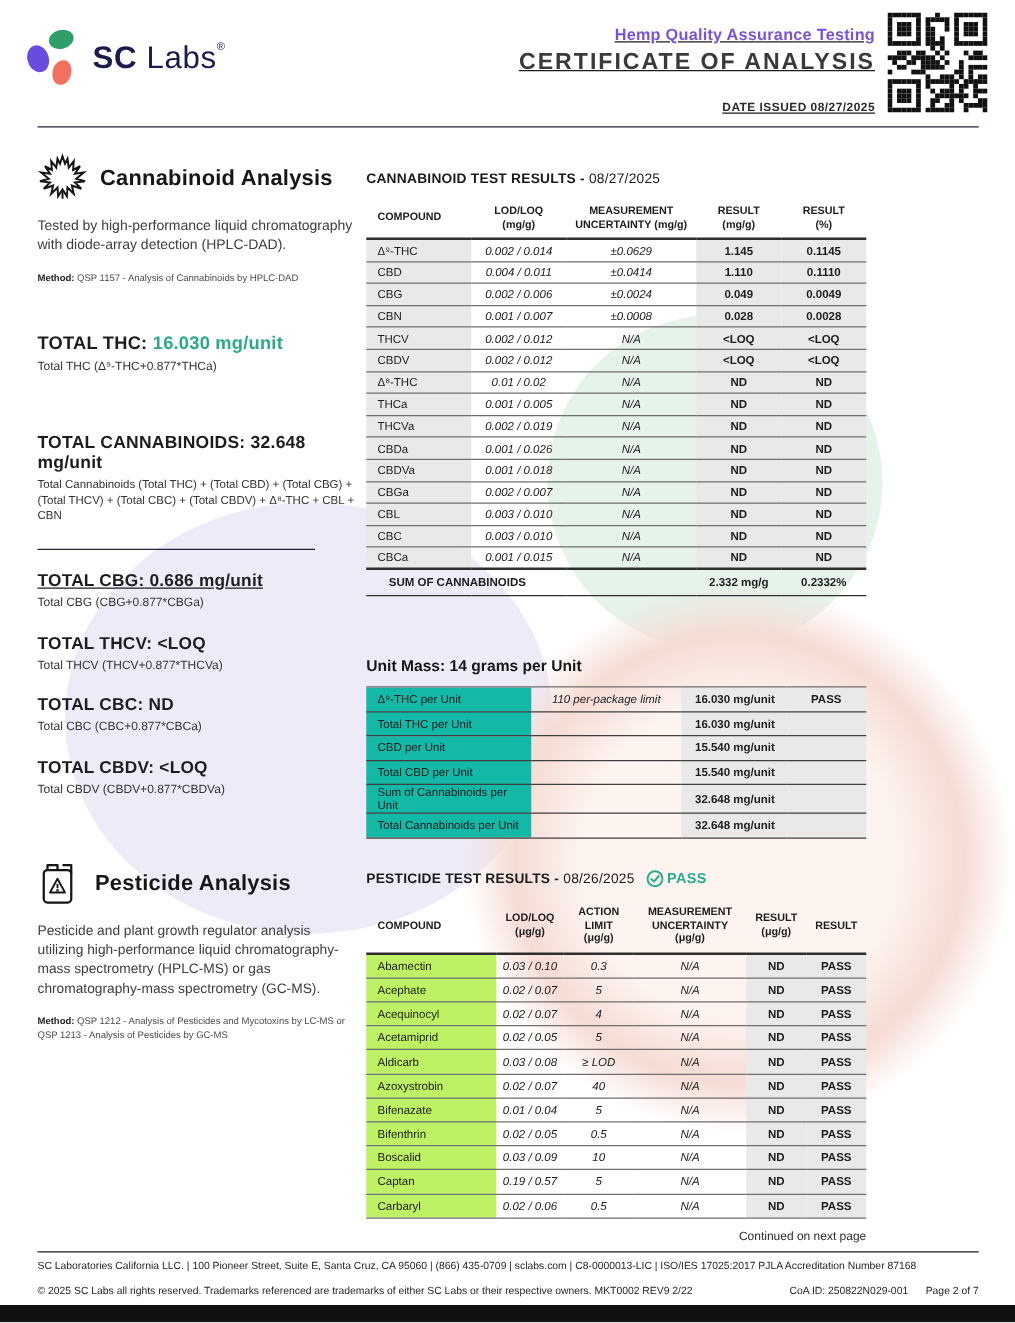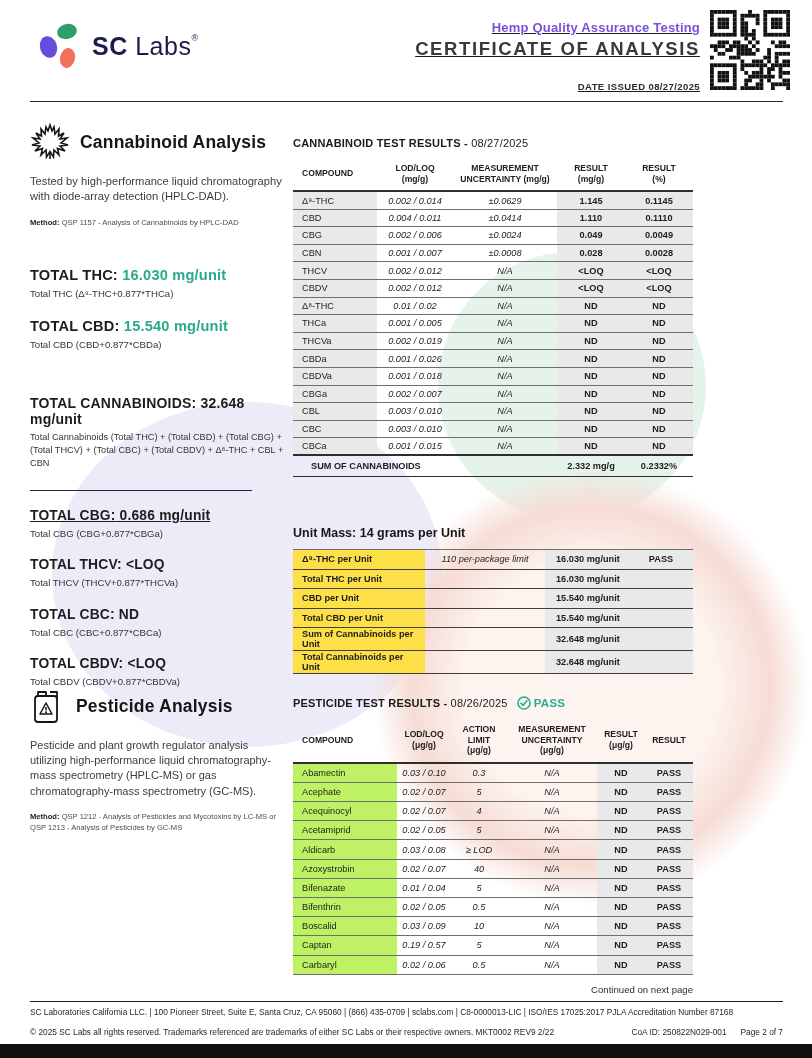--- a/index.html
+++ b/index.html
@@ -11,21 +11,21 @@
   .blob { position:absolute; z-index:0; border-radius:50%; }
   .blob-lavender { left:52px; top:402px; width:390px; height:345px; background:#eeebf8; }
   .blob-mint { left:438px; top:252px; width:268px; height:268px; background:#e5f3eb; }
   .blob-pink { left:372px; top:468px; width:438px; height:438px;
     background:radial-gradient(closest-side, #fdf3ef 58%, #f6dcd4 82%, rgba(246,220,212,0) 100%); }
   .blob-yellow { left:518px; top:670px; width:96px; height:96px; background:#fbe8b0; opacity:.85; }
 
   .z { position:absolute; z-index:2; }
 
   
-  .logo-wrap { left:40px; top:18px; width:230px; height:60px;text-decoration:underline; }
+  .logo-wrap { left:22px; top:18px; width:230px; height:60px;text-decoration:underline; }
   .logo-dots { position:absolute; left:0; top:6px; width:42px; height:48px; }
   .dot { position:absolute; border-radius:50%; }
   .dot-purple { left:0px; top:12px; width:17px; height:22px; background:#6a4be0; transform:rotate(-18deg); }
   .dot-green  { left:17px; top:0px; width:20px; height:15px; background:#2f9e68; transform:rotate(-14deg); }
   .dot-coral  { left:20px; top:24px; width:15px; height:20px; background:#f3705e; transform:rotate(14deg); }
   .logo-text { position:absolute; left:52px; top:14px; font-size:25px; color:#1b1b4d; letter-spacing:.5px; }
   .logo-text b { font-weight:800; }
   .logo-text .lt { font-weight:400; }
   .logo-reg { font-size:9px; vertical-align:14px; }
 
@@ -73,21 +73,21 @@
   #cannabinoid-table tbody td.c3, #cannabinoid-table tbody td.c4 { font-weight:bold; }
   #cannabinoid-table tfoot tr { border-top:2px solid #2e2e2e; border-bottom:1.6px solid #2e2e2e; }
   #cannabinoid-table tfoot td { font-weight:800; height:21px; background:none; }
   #cannabinoid-table tfoot td.sum-label { text-align:left; padding-left:18px; }
 
   .unit-heading { font-size:12.5px; font-weight:800; color:#161616; }
   #unit-table { margin-top:9px; }
   #unit-table tbody tr { border-bottom:1.4px solid #3f3f3f; }
   #unit-table tbody tr:first-child { border-top:1px solid #6e6e6e; }
   #unit-table td { height:19.5px; }
-  #unit-table td.c0 { background:#fde047; font-weight:bold; }
+  #unit-table td.c0 { background:#14b8a6; font-weight:normal; }
   #unit-table td.c1 { font-style:italic; }
   #unit-table td.c2 { background:#e9e9e9; font-weight:bold; text-align:left; padding-left:11px; }
   #unit-table td.c3 { background:#e9e9e9; font-weight:bold; }
 
   .pest-title-row { display:flex; align-items:center; gap:5px; }
   .pass-badge { display:flex; align-items:center; gap:3px; margin-left:4px; }
   .pass-badge svg { display:block; }
   .pass-text { color:#2aae8f; font-weight:800; font-size:11.5px; letter-spacing:.3px; }
 
   #pesticide-table { margin-top:8px; }
@@ -384,24 +384,20 @@
       </span>
       <span class="sec-title">Cannabinoid Analysis</span>
     </div>
     <p class="desc">Tested by high-performance liquid chromatography with diode-array detection (HPLC-DAD).</p>
     <p class="method"><b>Method:</b><span> QSP 1157 - Analysis of Cannabinoids by HPLC-DAD</span></p>
 
     <div class="tot" style="margin-top:39px;">
       <div class="tot-line"><span>TOTAL THC:</span><span class="val-green"> 16.030 mg/unit</span></div>
       <div class="tot-formula">Total THC (Δ⁹-THC+0.877*THCa)</div>
     </div>
-    <div class="tot">
-      <div class="tot-line"><span>TOTAL CBD:</span><span class="val-green"> 15.540 mg/unit</span></div>
-      <div class="tot-formula">Total CBD (CBD+0.877*CBDa)</div>
-    </div>
     <div class="tot tot-big">
       <div class="tot-line"><span>TOTAL CANNABINOIDS:</span><span> 32.648 mg/unit</span></div>
       <div class="tot-formula" style="font-size:9.2px;">Total Cannabinoids (Total THC) + (Total CBD) + (Total CBG) + (Total THCV) + (Total CBC) + (Total CBDV) + Δ⁸-THC + CBL + CBN</div>
     </div>
 
     <div class="left-divider"></div>
 
     <div class="tot">
       <div class="tot-line" style="font-size:13.8px;text-decoration:underline;"><span>TOTAL CBG:</span><span> 0.686 mg/unit</span></div>
       <div class="tot-formula">Total CBG (CBG+0.877*CBGa)</div>

